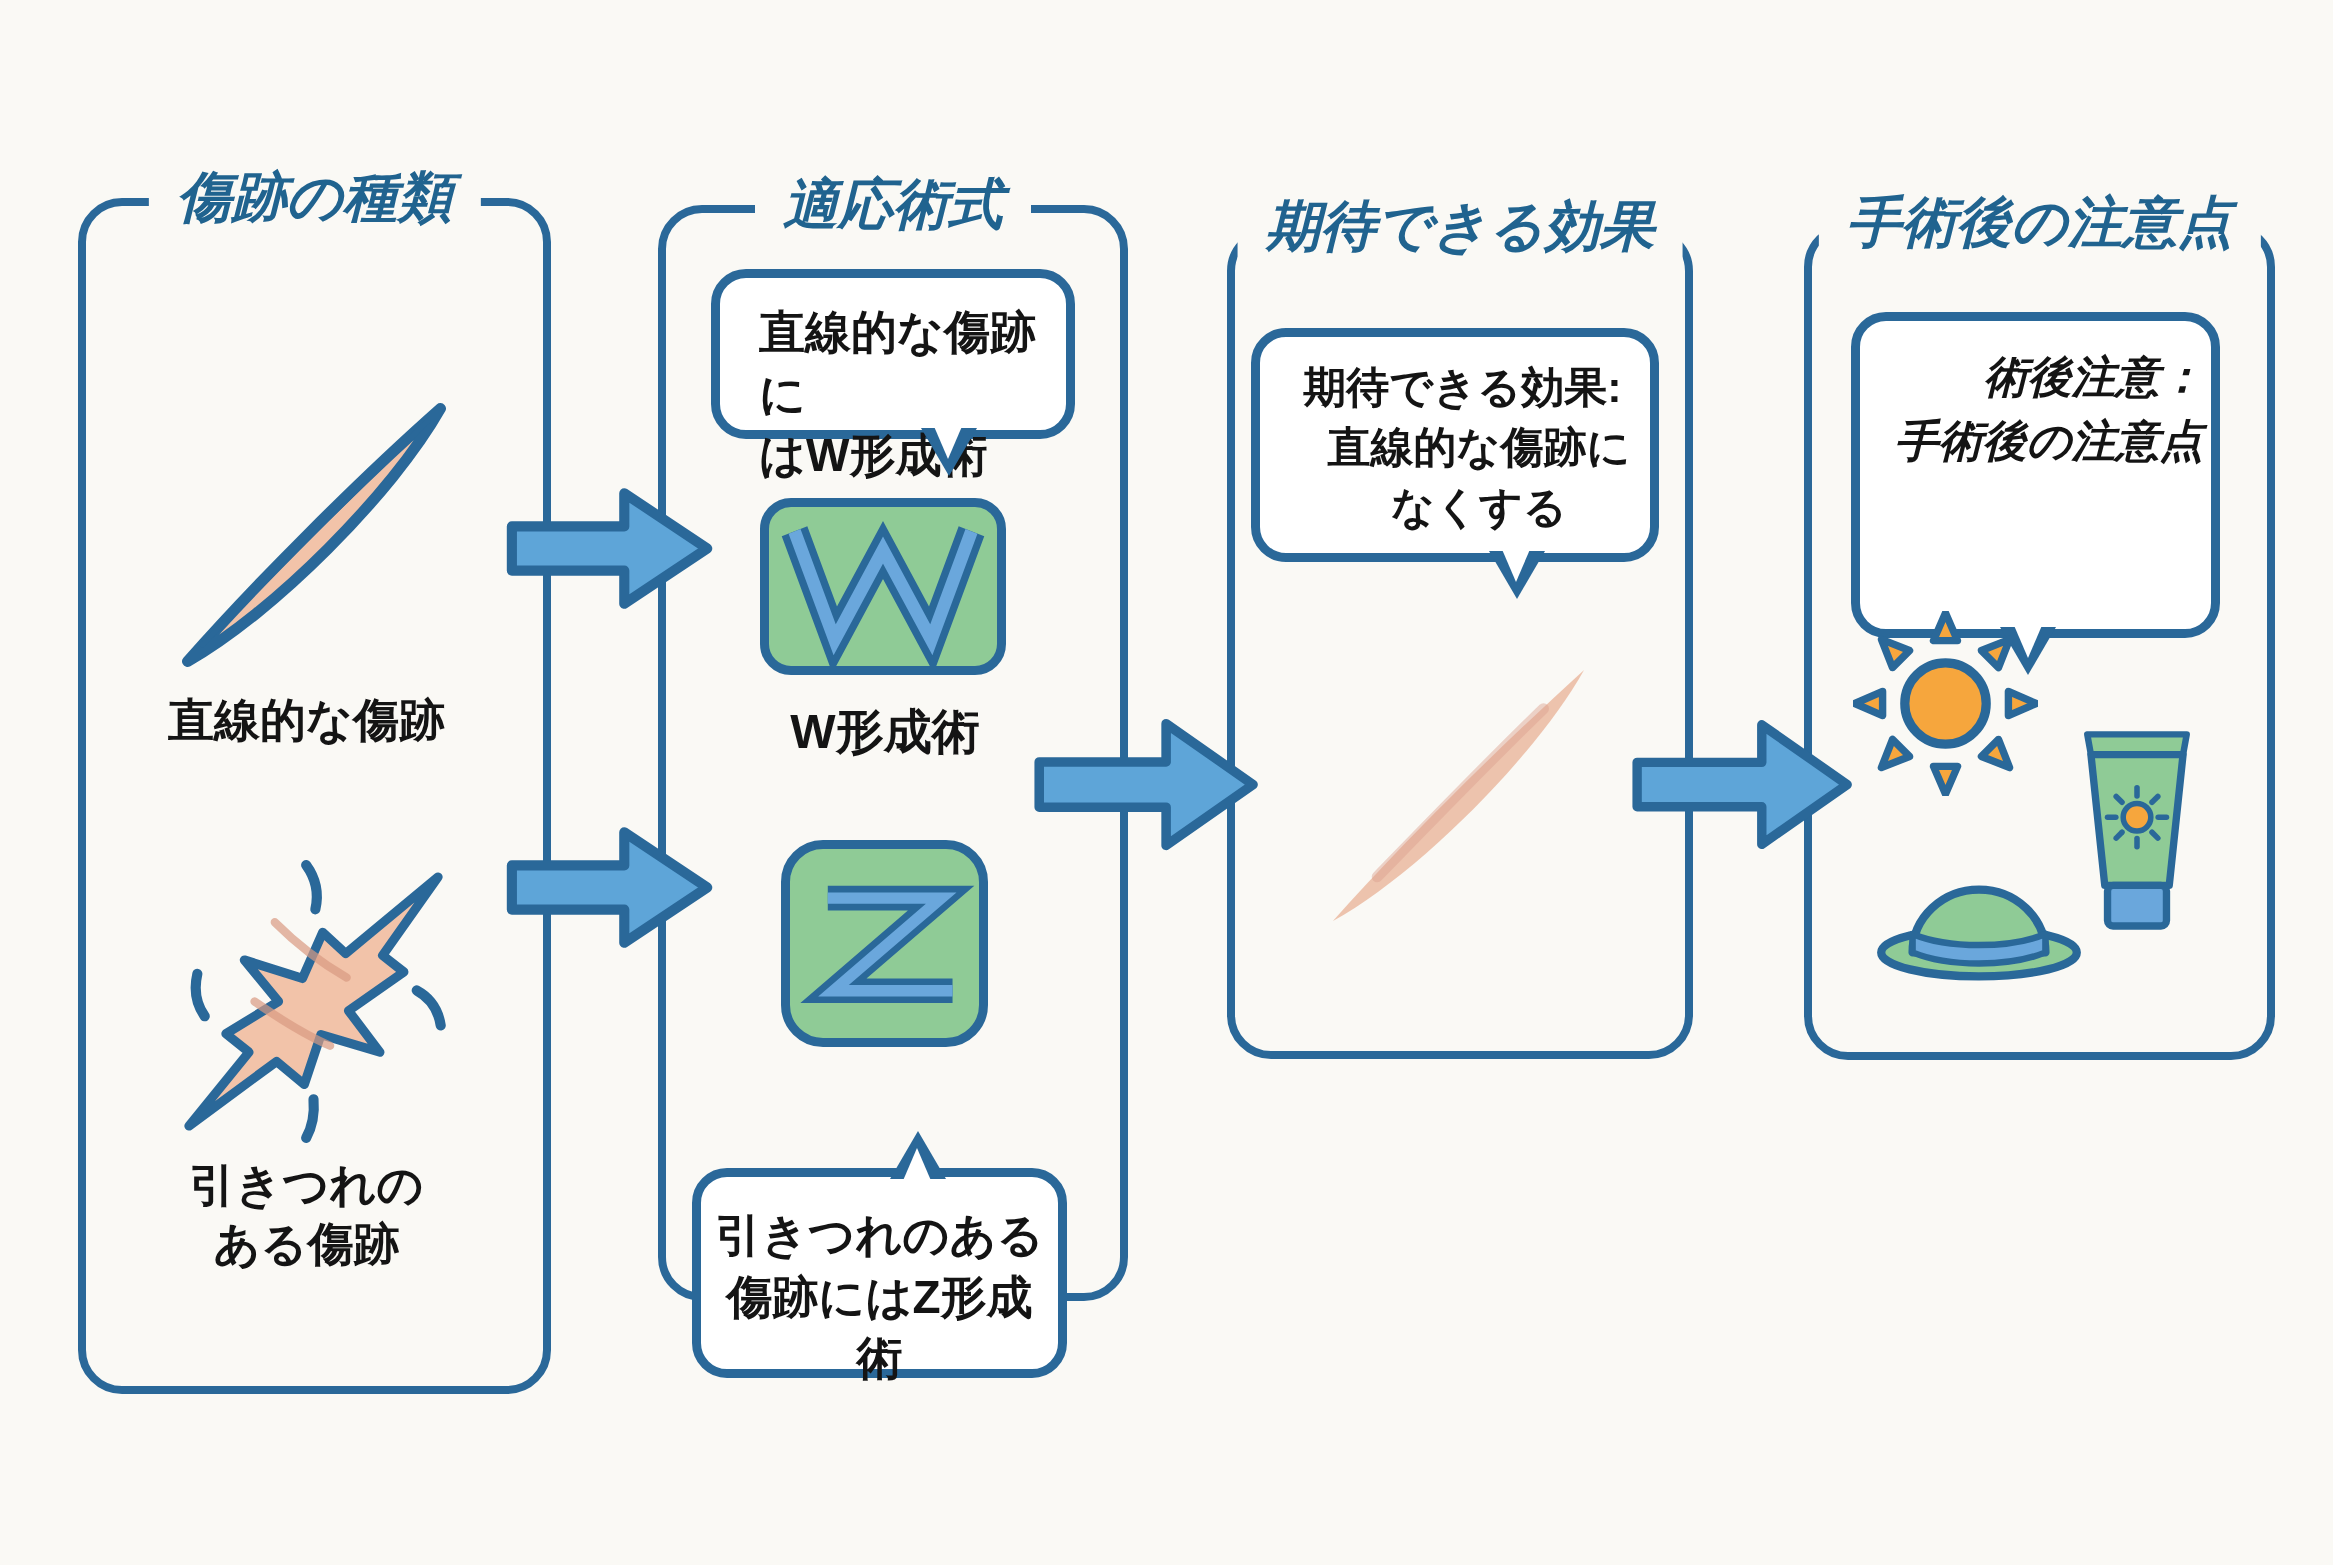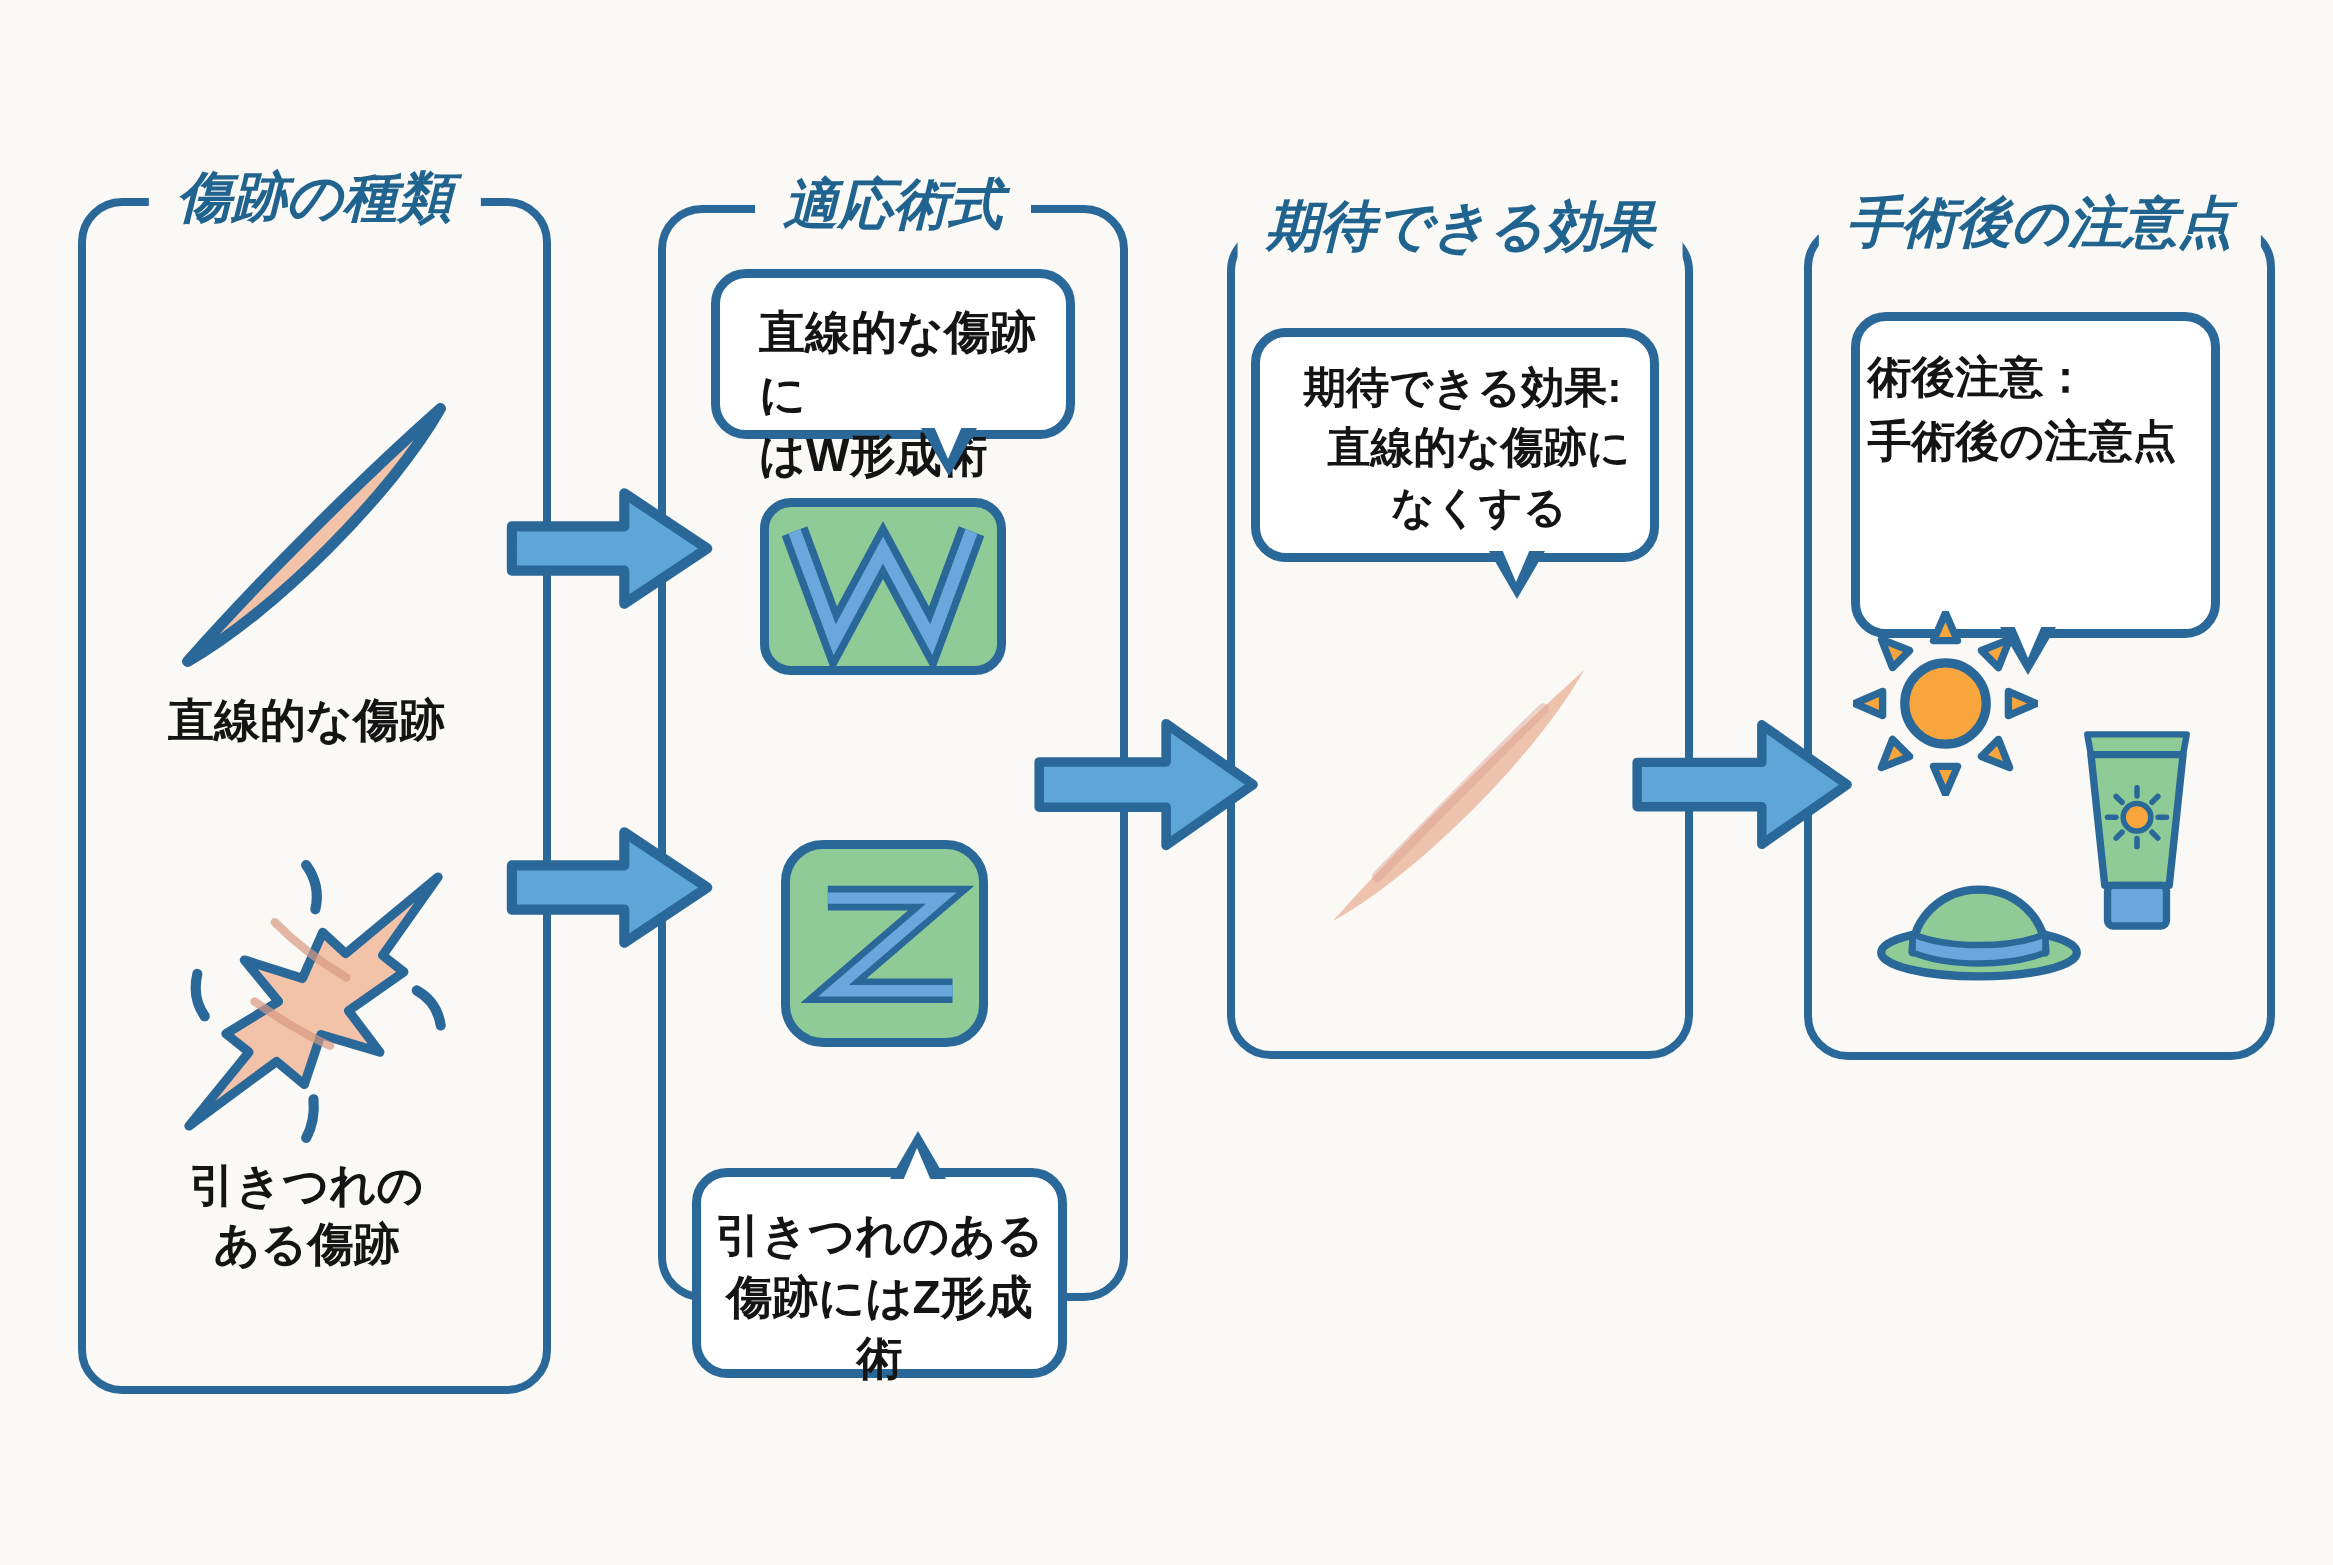--- a/index.html
+++ b/index.html
@@ -20,21 +20,21 @@
   .bubble{position:absolute;background:#fff;border:9.2px solid var(--outline_blue);
     border-radius:35px;box-sizing:border-box;color:var(--ink);font-weight:bold;}
   #bubbleA{left:711px;top:269px;width:364px;height:170px;font-size:46px;line-height:1.34;
     padding:24px 14.8px 0 39px;text-align:left;}
   #bubbleB{left:692px;top:1168px;width:375px;height:210px;font-size:46px;line-height:1.34;
     padding:28px 7.4px 0 7.4px;text-align:center;}
   #bubbleC{left:1251px;top:328px;width:408px;height:234px;font-size:43px;line-height:1.4;
     padding:20px 11px 0 26px;text-align:center;}
   #bubbleC .line:not(:first-child){padding-left:33px;}
   #bubbleD{left:1851px;top:312px;width:369px;height:326px;font-size:44px;line-height:1.45;
-    padding:24px 7.4px 0 7.4px;text-align:left;}
+    padding:24px 7.4px 0 7.4px;text-align:right;font-style:italic;}
   .tail{position:absolute;width:0;height:0;}
   .tail-out.down{border-left:28px solid transparent;border-right:28px solid transparent;
     border-top:48px solid var(--outline_blue);bottom:-46px;}
   .tail-in.down{border-left:18.5px solid transparent;border-right:18.5px solid transparent;
     border-top:42px solid #fff;bottom:-29px;}
   .tail-out.up{border-left:28px solid transparent;border-right:28px solid transparent;
     border-bottom:48px solid var(--outline_blue);top:-46px;}
   .tail-in.up{border-left:18.5px solid transparent;border-right:18.5px solid transparent;
     border-bottom:42px solid #fff;top:-29px;}
   #bubbleA .tail-out{left:201px;} #bubbleA .tail-in{left:210px;}
@@ -115,20 +115,21 @@
     <div class="tail tail-out down"></div>
     <div class="tail tail-in down"></div>
   </div>
 
   <div class="tile" id="wTile">
     <svg width="100%" height="100%" viewBox="0 0 250 170" preserveAspectRatio="none">
       <path d="M28,26 L72,142 L125,46 L178,142 L222,26" fill="none" stroke="var(--outline_blue)" stroke-width="30" stroke-linejoin="miter" stroke-miterlimit="8"></path>
       <path d="M28,26 L72,142 L125,46 L178,142 L222,26" fill="none" stroke="var(--icon_blue)" stroke-width="14" stroke-linejoin="miter" stroke-miterlimit="8"></path>
     </svg>
   </div>
+  <div class="caption" id="wLabel">W形成術</div>
 
   <div class="tile" id="zTile">
     <svg width="100%" height="100%" viewBox="0 0 200 200" preserveAspectRatio="none">
       <path d="M40,52 L160,52 L46,150 L172,150" fill="none" stroke="var(--outline_blue)" stroke-width="26" stroke-linejoin="miter" stroke-miterlimit="7"></path>
       <path d="M40,52 L160,52 L46,150 L172,150" fill="none" stroke="var(--icon_blue)" stroke-width="12" stroke-linejoin="miter" stroke-miterlimit="7"></path>
     </svg>
   </div>
 
   <div class="bubble" id="bubbleB">
     <div class="line">引きつれのある</div>

